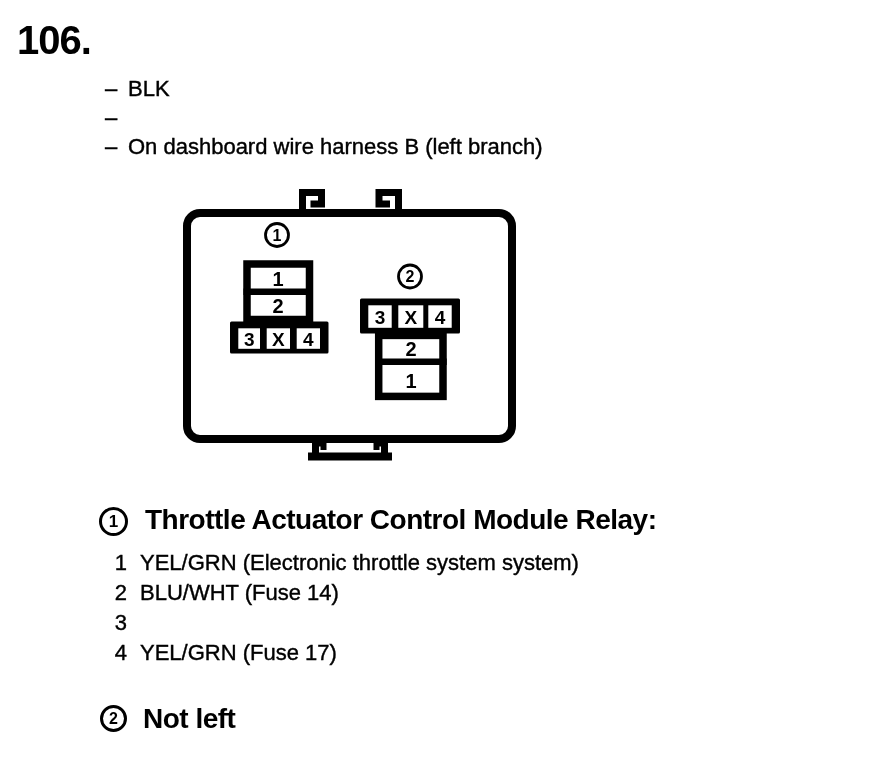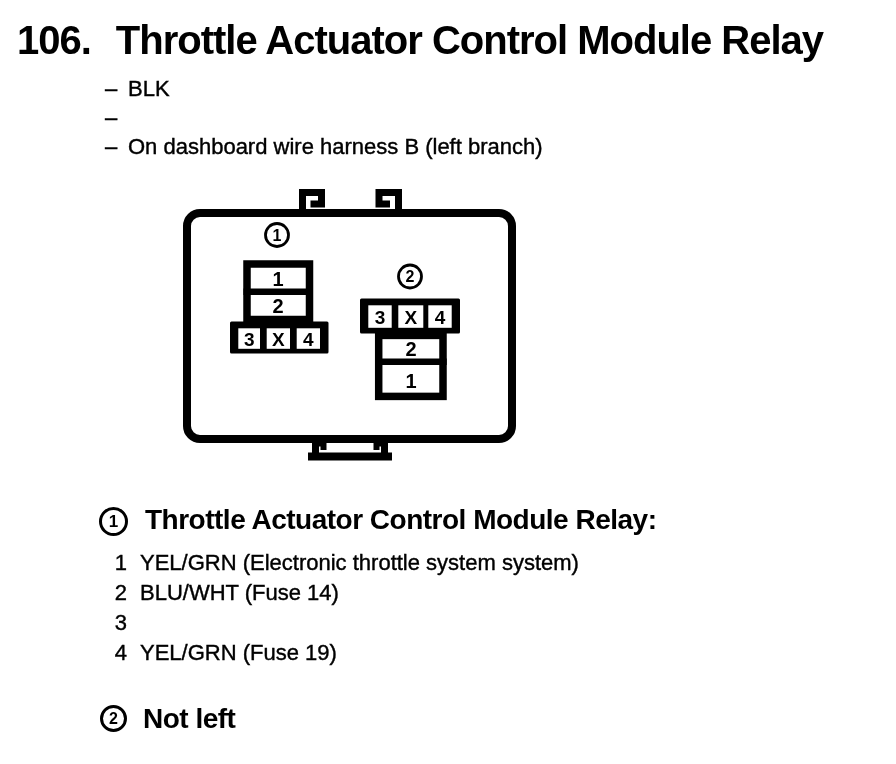--- a/index.html
+++ b/index.html
@@ -59,21 +59,20 @@
   .pin-row { display: flex; white-space: nowrap; }
   .pin-num { display: inline-block; width: 22px; text-align: right; margin-right: 13px; }
 </style>
 </head>
 <body>
 
 <div class="canvas">
 
   <div class="title-row">
     <span>106.</span>
-    <span>Throttle Actuator Control Module Relay</span>
   </div>
 
   <div class="bullets">
     <div class="bullet-line">
       <span class="bullet-dash">–</span>
       <span>BLK</span>
     </div>
     <div class="bullet-line">
       <span class="bullet-dash">–</span>
     </div>
@@ -148,21 +147,21 @@
     </div>
     <div class="pin-row">
       <span class="pin-num">2</span>
       <span>BLU/WHT (Fuse 14)</span>
     </div>
     <div class="pin-row">
       <span class="pin-num">3</span>
     </div>
     <div class="pin-row">
       <span class="pin-num">4</span>
-      <span>YEL/GRN (Fuse 19)</span>
+      <span>YEL/GRN (Fuse 17)</span>
     </div>
   </div>
 
   <div class="circle-num" style="left:100px; top:705px; width:27px; height:27px; font-size:16px;">
     <span>2</span>
   </div>
   <div class="legend-heading" style="left:143px; top:703px;">Not left</div>
 
 </div>
 

